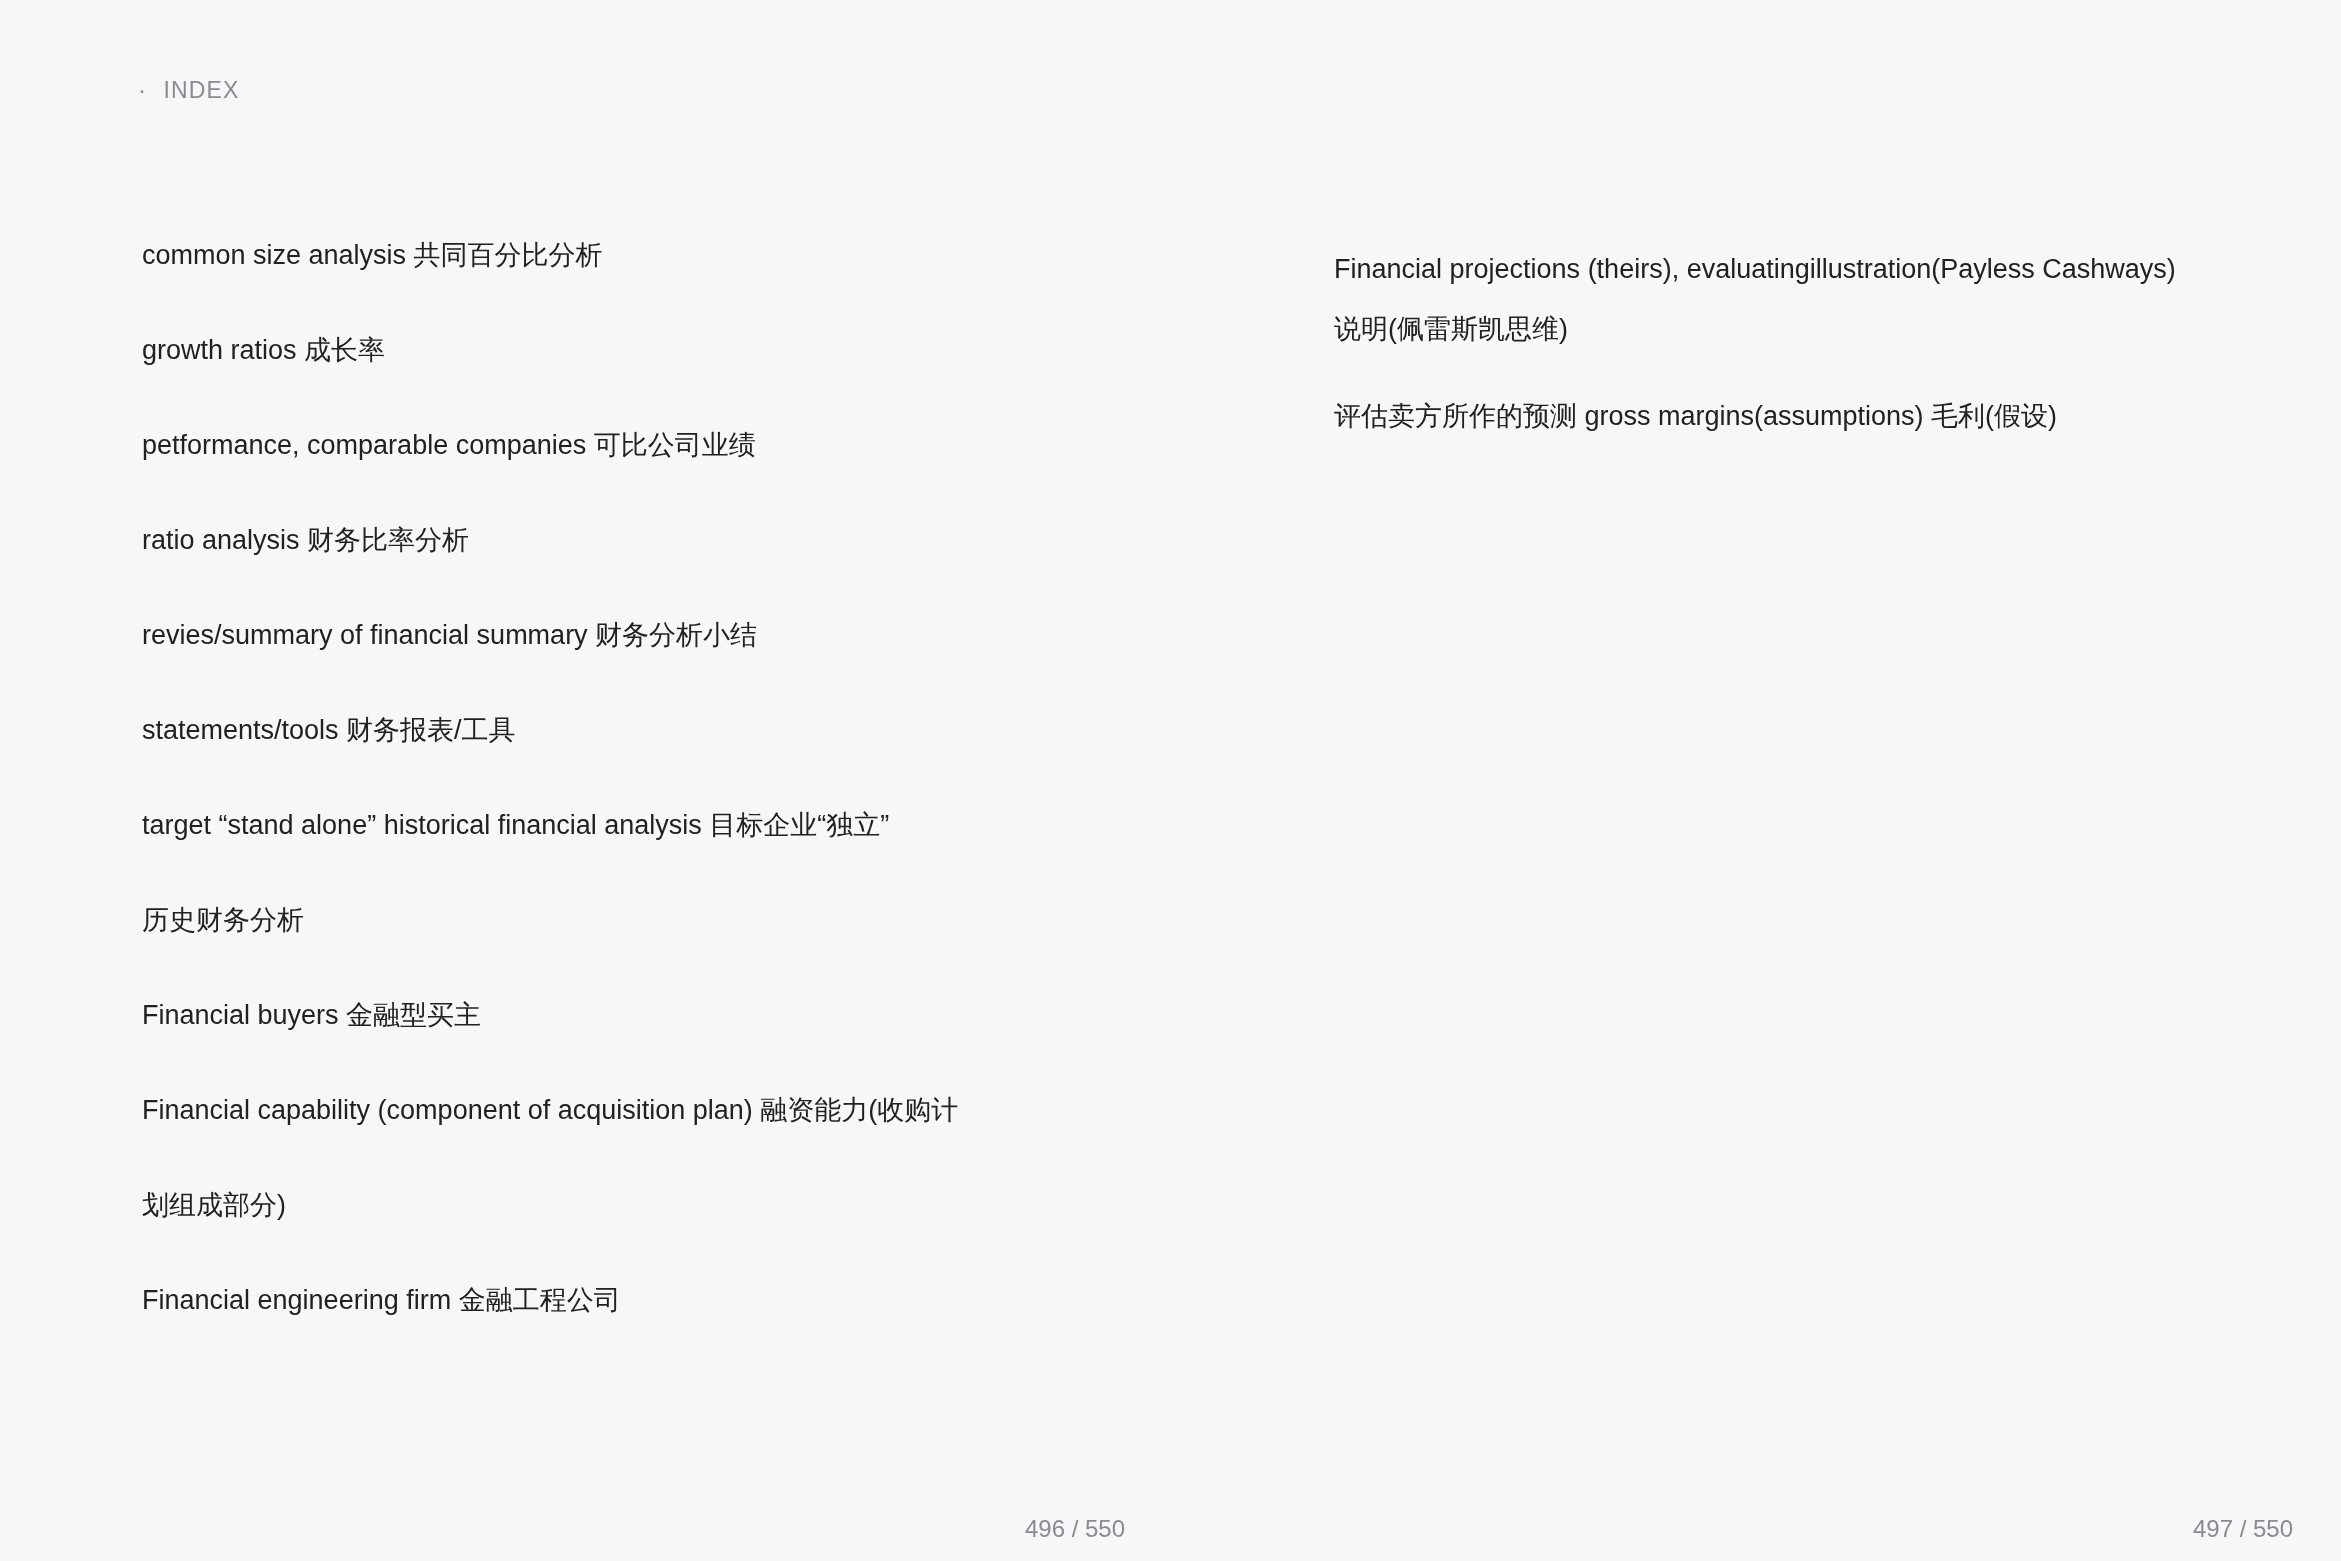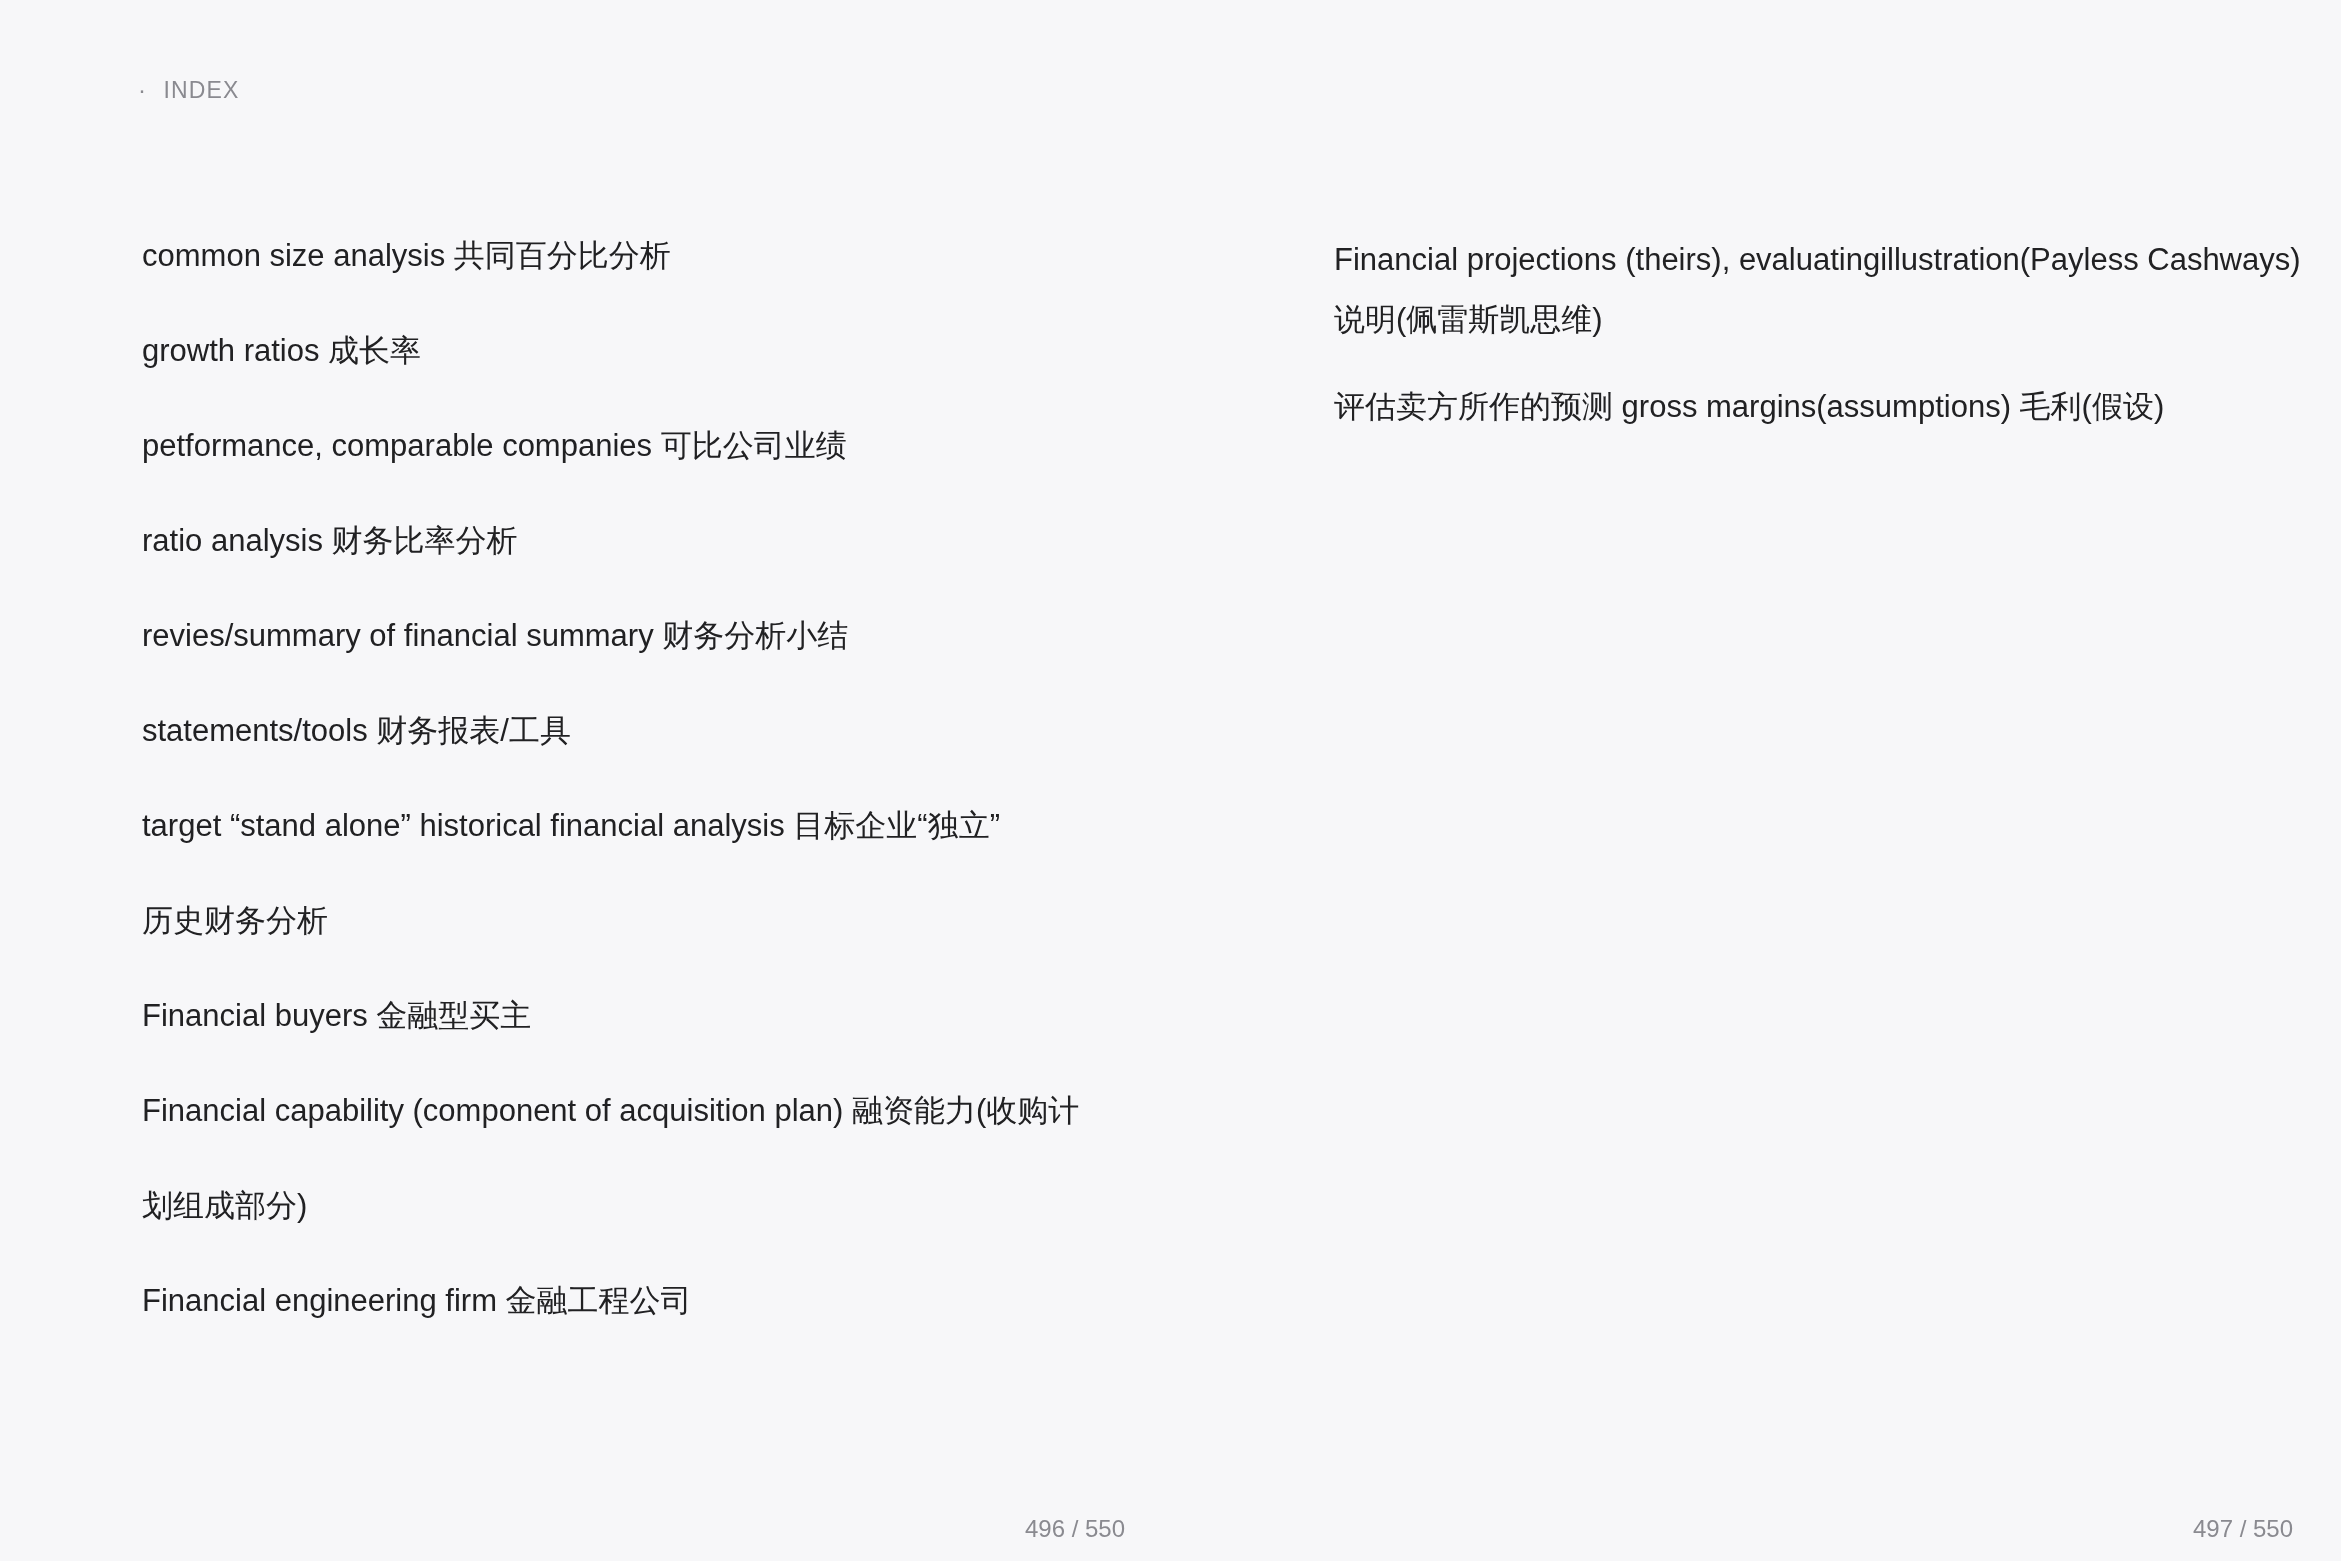--- a/index.html
+++ b/index.html
@@ -35,31 +35,31 @@
     position: absolute;
     top: 0;
     width: 1171px;
     height: 1561px;
   }
   .page-left  { left: 0; }
   .page-right { left: 1171px; }
   .index-col {
     position: absolute;
     color: var(--text);
-    font-size: 31px;
+    font-size: 27px;
     white-space: nowrap;
   }
   .col-left {
     left: 92px;
     top: 163px;
     line-height: 85px;
   }
   .col-right {
     left: 103px; 
-    top: 185px;
+    top: 194px;
     line-height: 50px;
   }
   .col-right .entry { margin-bottom: 37px; }
   .page-indicator {
     position: absolute;
     top: 1475px;
     transform: translateX(-50%);
     font-size: 24px;
     line-height: 27px;
     color: var(--muted);

